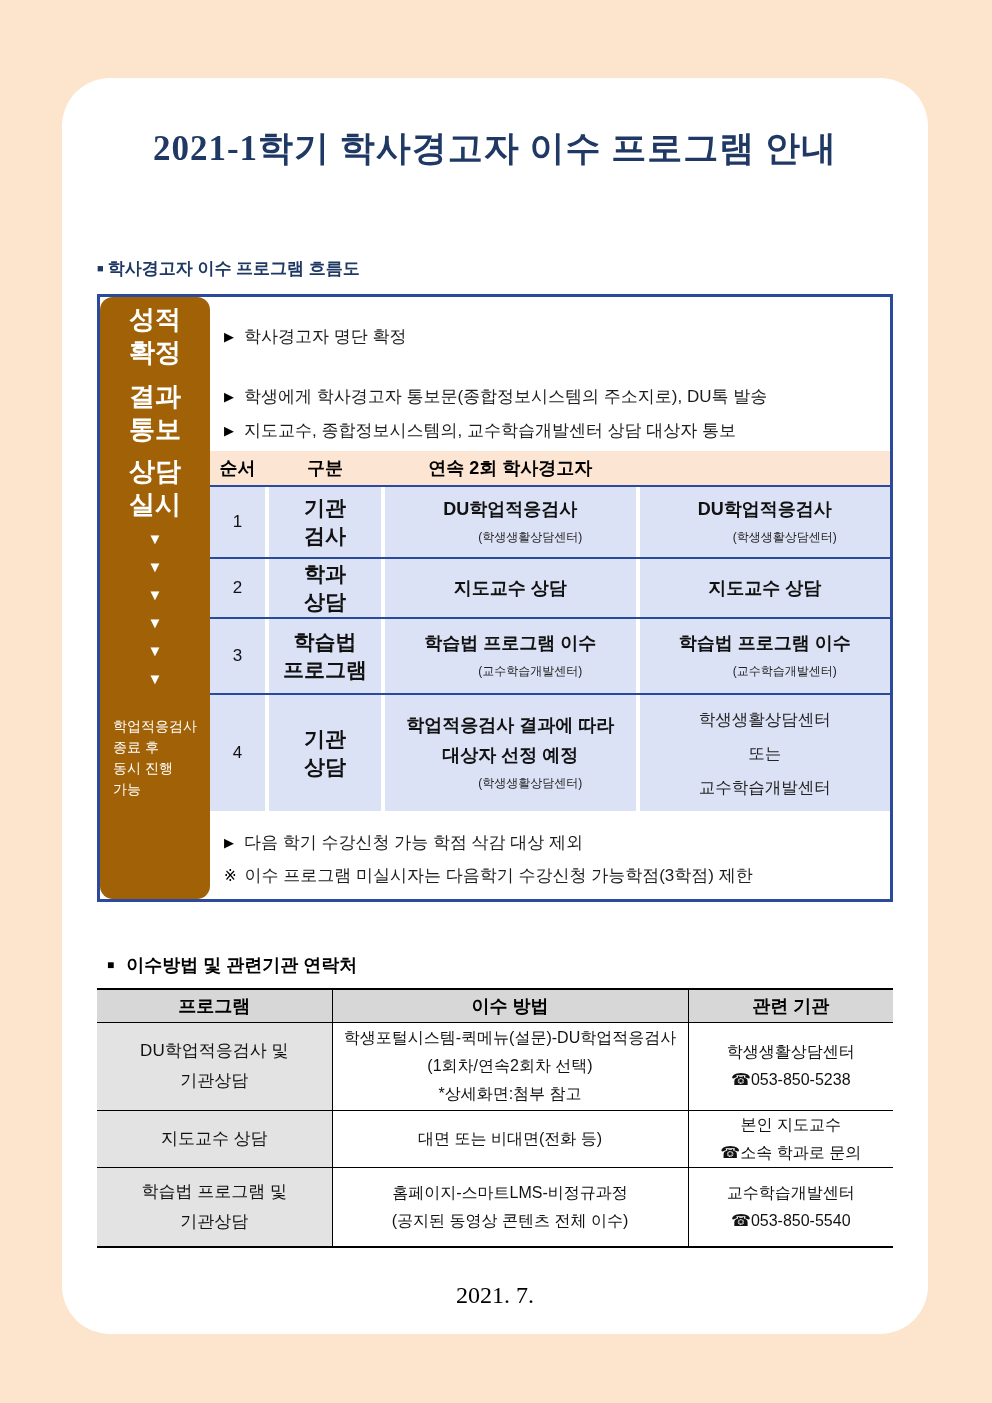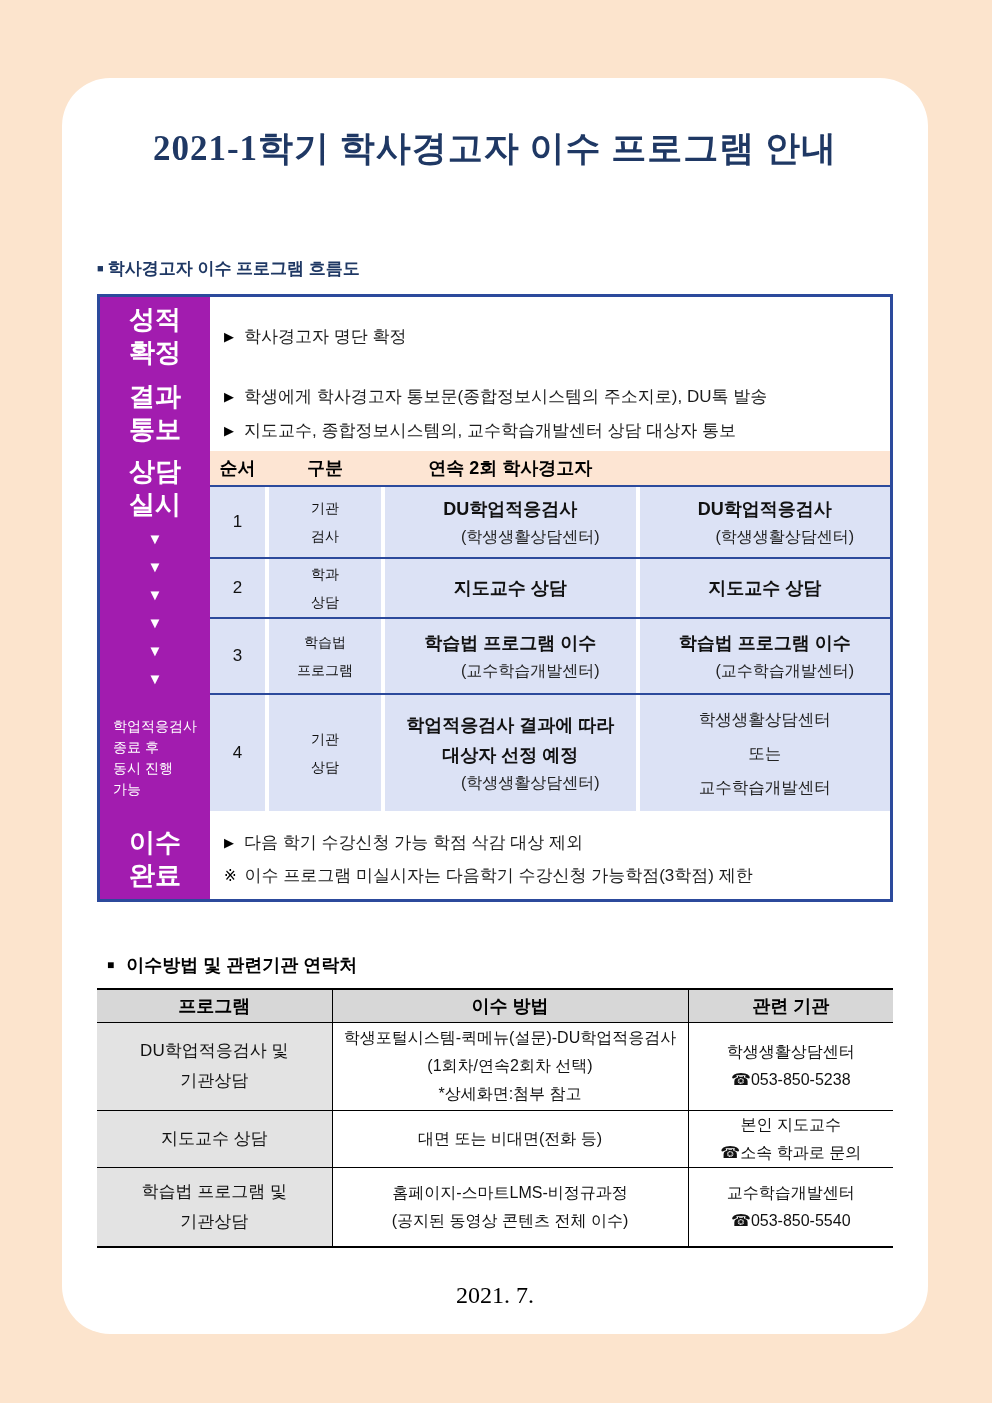--- a/index.html
+++ b/index.html
@@ -52,25 +52,26 @@
   
   .flow-table {
     margin-top: 14px;
     width: 796px; height: 608px;
     border: 3px solid #2c4a9c;
     display: flex;
     background: #ffffff;
   }
   .flow-sidebar {
     width: 110px;
-    background: #a21caf;
+    background: #a16207;
     color: #ffffff;
     display: flex;
     flex-direction: column;
     flex-shrink: 0;
+    border-radius: 13px;
   }
   .stage {
     display: flex; align-items: center; justify-content: center;
     text-align: center;
     font-weight: bold;
     font-size: 26px;
     line-height: 33px;
     white-space: pre-line;
   }
   .seg1 { height: 78px; }
@@ -116,23 +117,23 @@
     border-top: 2px solid #2c4a9c;
   }
   .ir1 { height: 72px; } .ir2 { height: 60px; } .ir3 { height: 76px; } .ir4 { height: 118px; }
   .itable-row > div {
     background: #dce2f5;
     display: flex; flex-direction: column;
     align-items: center; justify-content: center;
     text-align: center;
   }
   .c-no { font-size: 17px; color: #111; }
-  .c-cat { font-weight: normal; font-size: 14px; line-height: 28px; white-space: pre-line; color: #111; }
+  .c-cat { font-weight: bold; font-size: 21px; line-height: 28px; white-space: pre-line; color: #111; }
   .c-main { font-weight: bold; font-size: 18px; line-height: 30px; white-space: pre-line; color: #111; }
-  .c-sub { font-size: 16px; line-height: 26px; white-space: pre-line; color: #222; margin-left: 40px; }
+  .c-sub { font-size: 12px; line-height: 26px; white-space: pre-line; color: #222; margin-left: 40px; }
   .c-sub:empty { display: none; }
   .c-plain { font-size: 16.5px; line-height: 34px; white-space: pre-line; color: #222; }
   
   .contact-table {
     margin-top: 10px;
     width: 796px;
     border-collapse: collapse;
     table-layout: fixed;
     border-top: 2px solid #000;
     border-bottom: 2px solid #000;
@@ -203,22 +204,20 @@
         <span class="arrow">▼</span>
         <span class="arrow">▼</span>
         <span class="arrow">▼</span>
         <span class="arrow">▼</span>
         <span class="arrow">▼</span>
         <div class="side-note">학업적응검사
 종료 후
 동시 진행
 가능</div>
       </div>
-      <div class="stage seg4">이수
-완료</div>
     </div>
 
     <div class="flow-content">
 
       <div class="bullet-row row-grade">
         <div class="bullet-line">
           <span class="tri">▶</span>
           <span>학사경고자 명단 확정</span>
         </div>
       </div>

